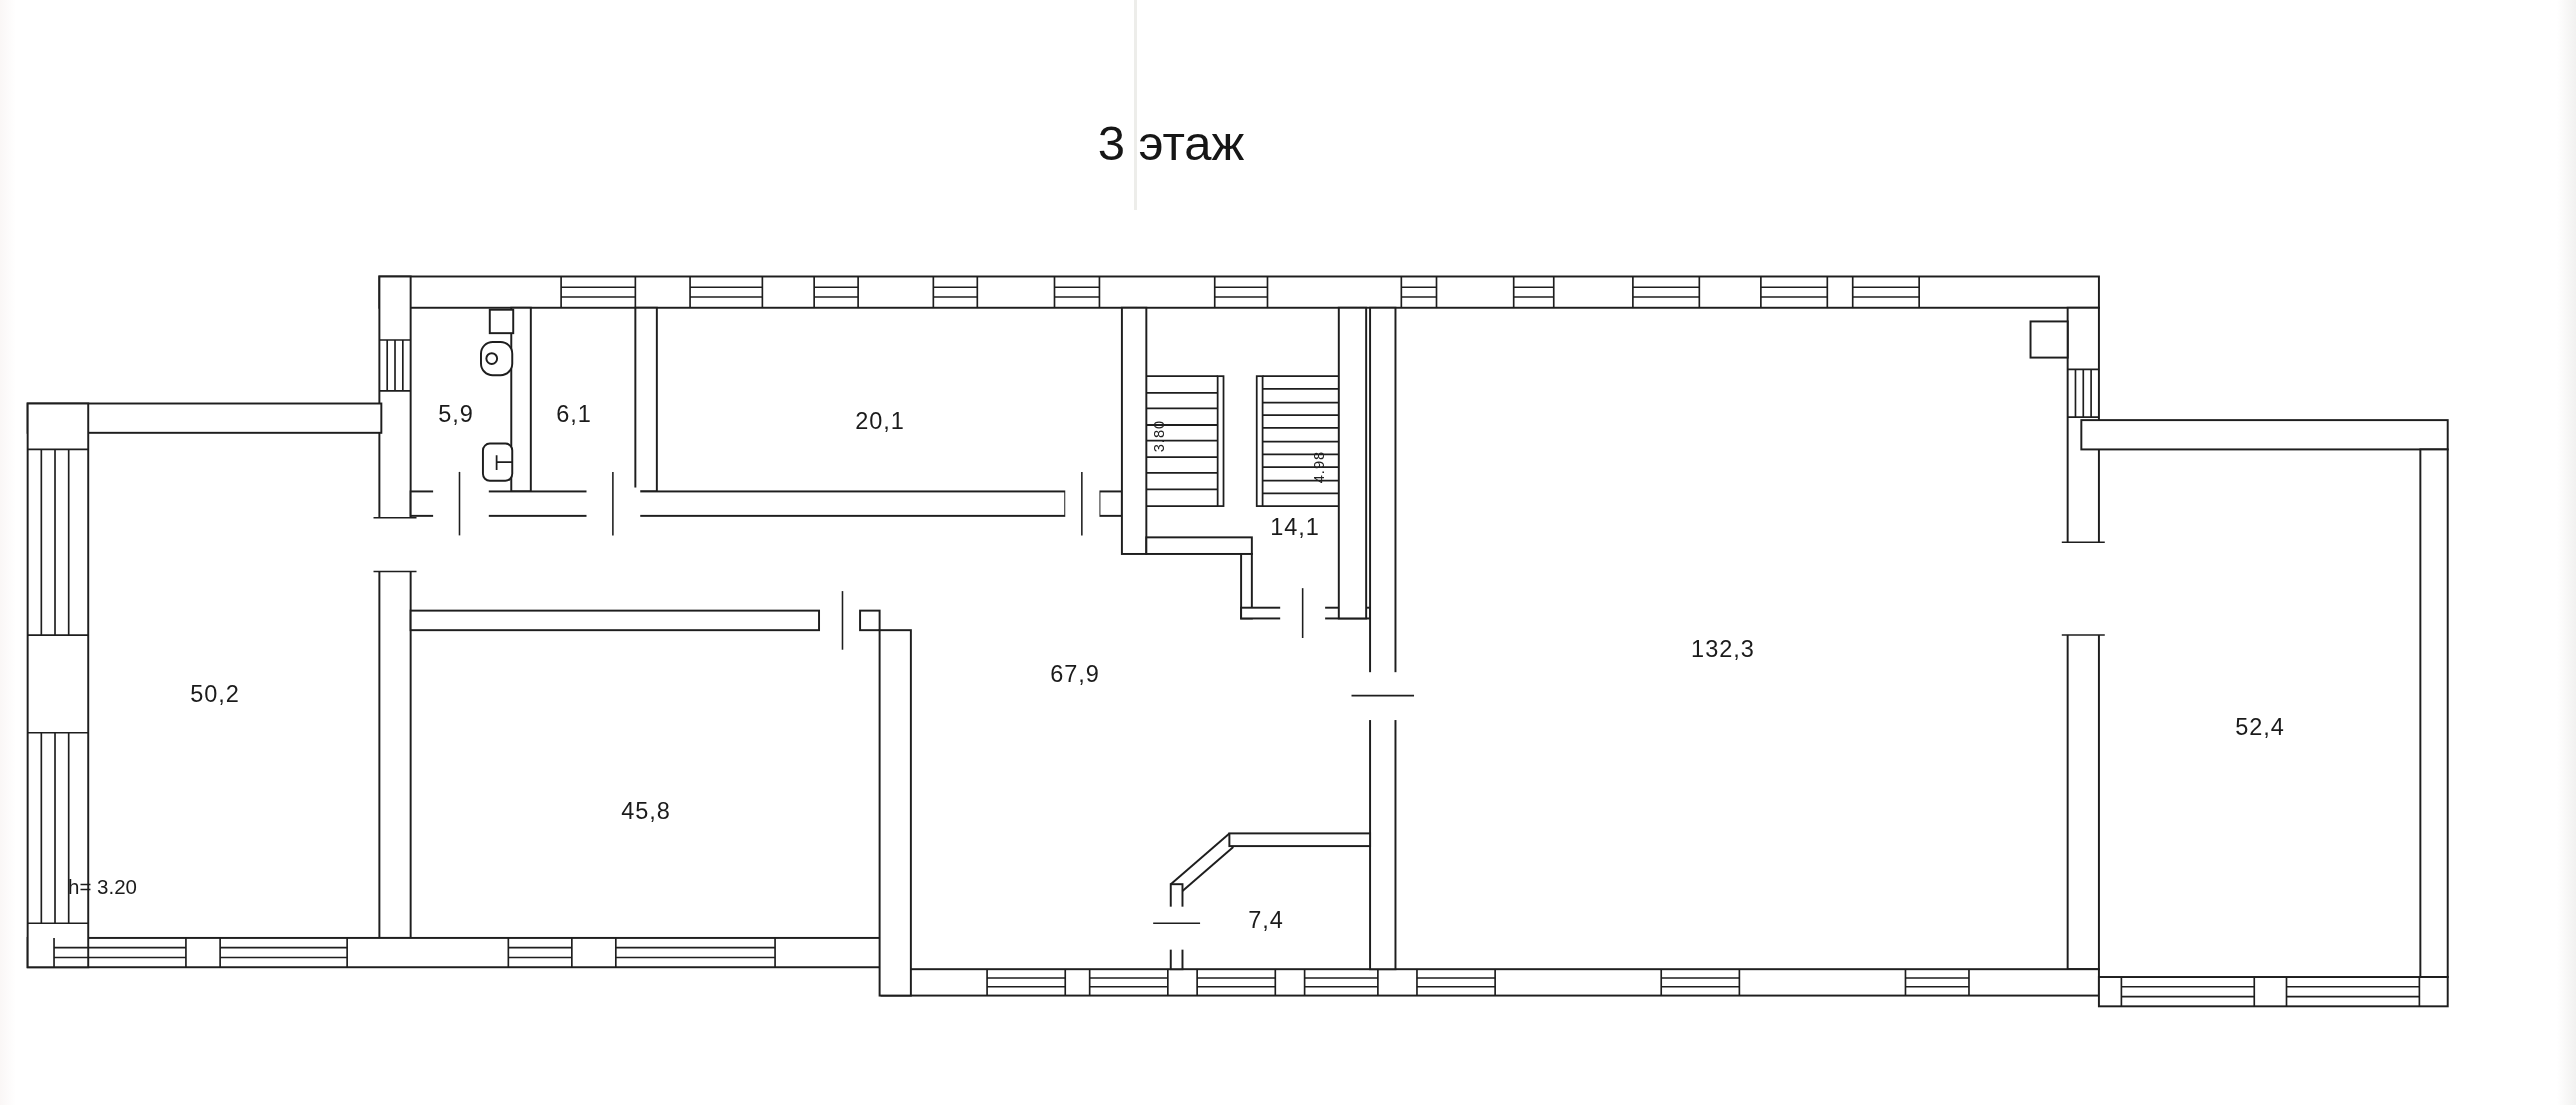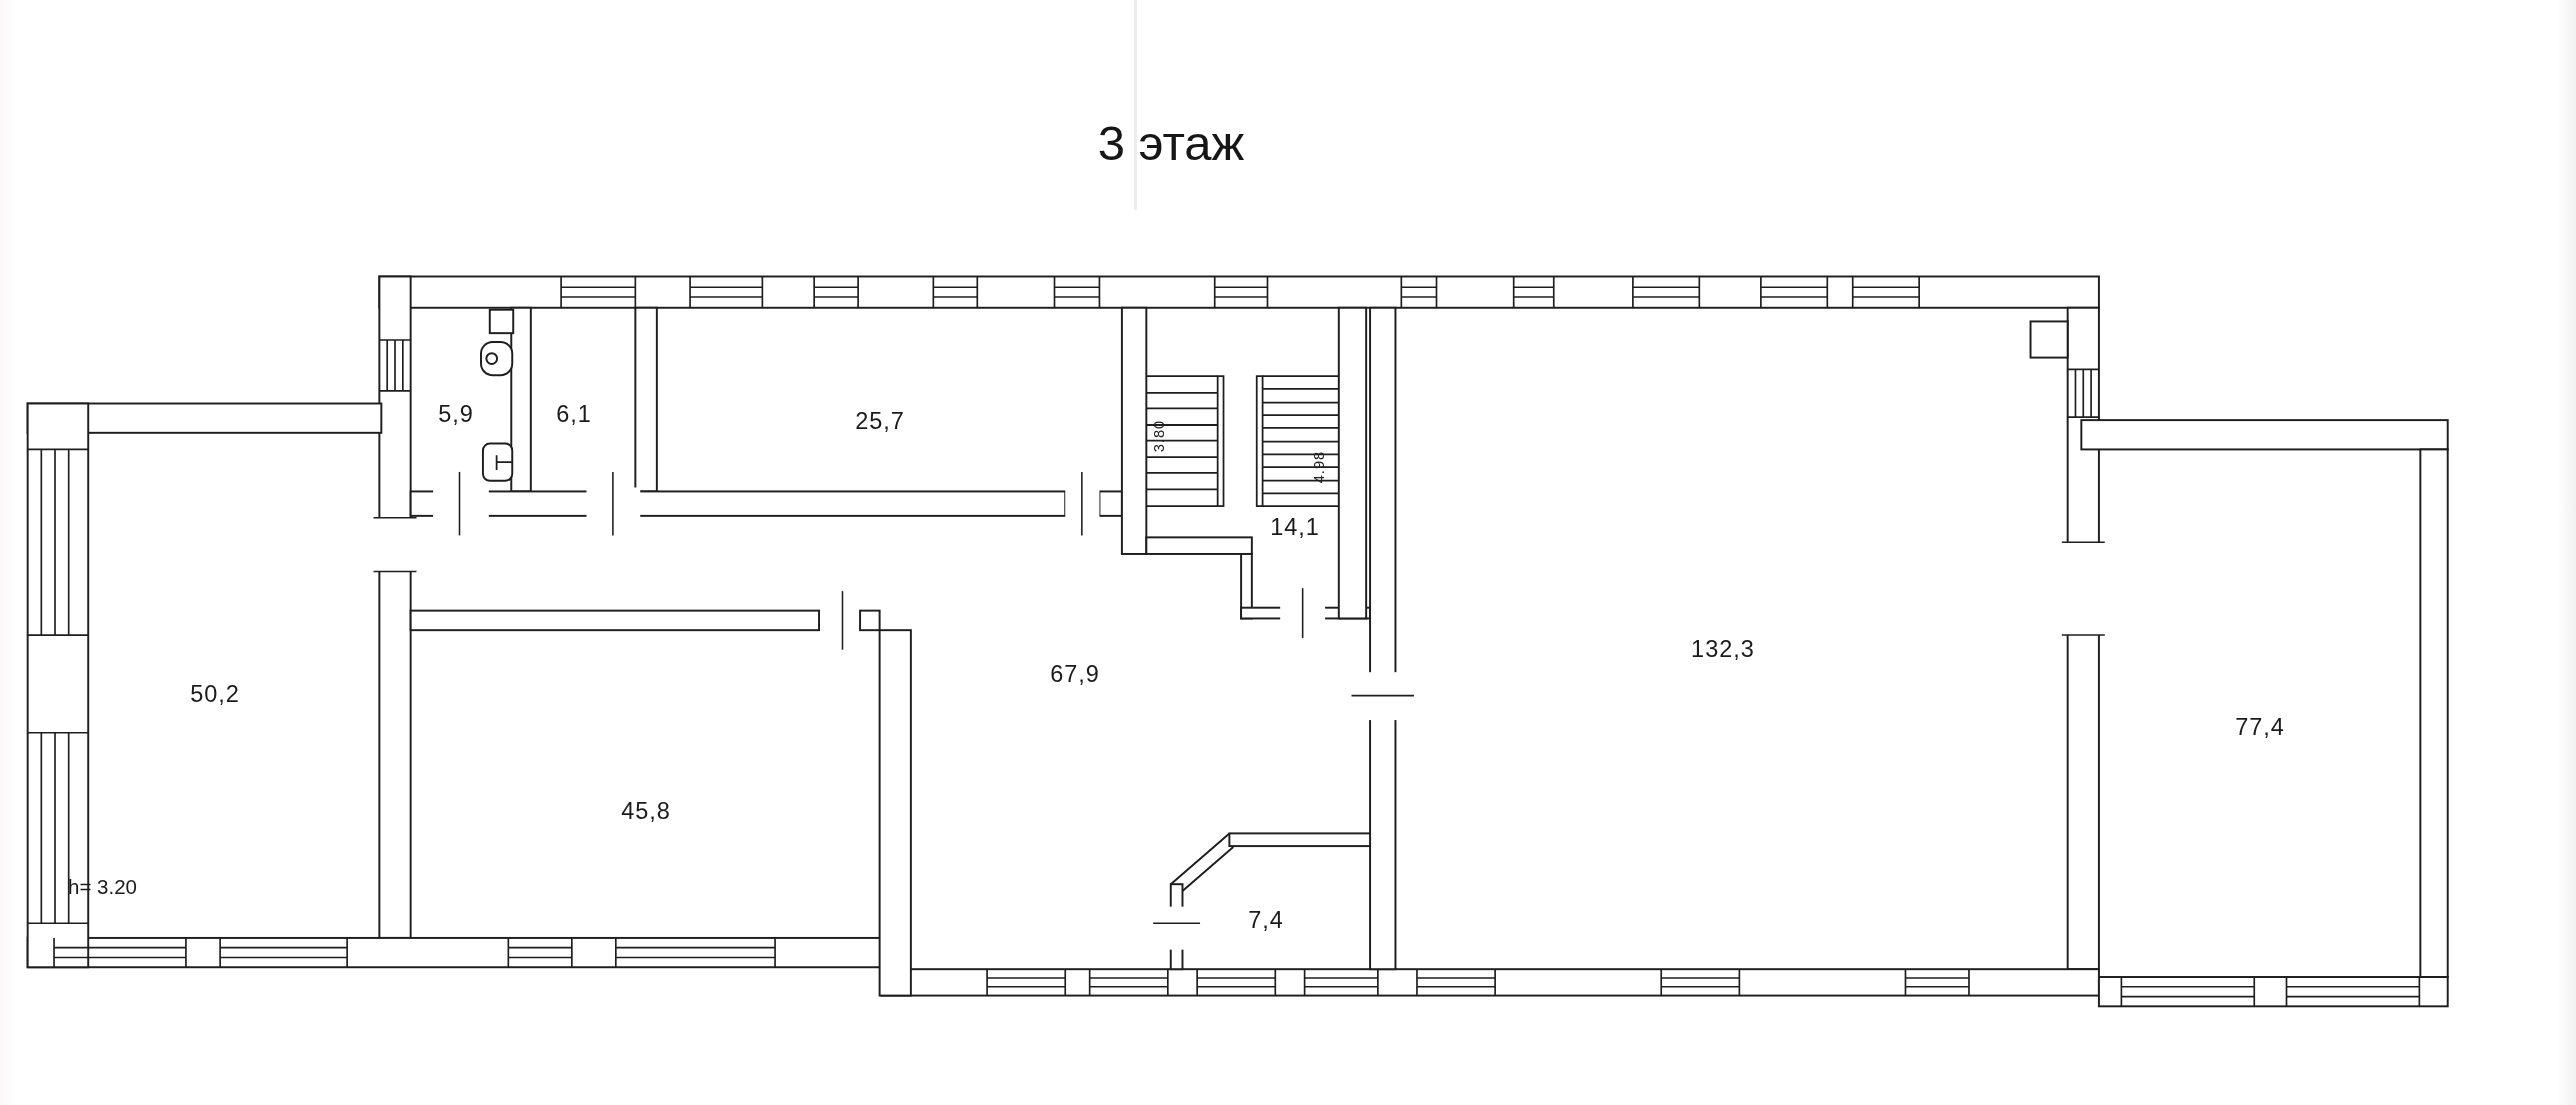--- a/index.html
+++ b/index.html
@@ -195,27 +195,27 @@
       <circle cx="503" cy="367" r="5.5" fill="none"></circle>
       <rect x="494" y="454" width="30" height="38" rx="7"></rect>
       <path d="M508 466V481 M508 473H524" fill="none" stroke-width="1.8"></path>
     </g>
   </svg>
 
   <div class="title" style="left:1171px;top:143px">3 этаж</div>
 
   <div class="lbl" style="left:456px;top:414px">5,9</div>
   <div class="lbl" style="left:574px;top:414px">6,1</div>
-  <div class="lbl" style="left:880px;top:421px">25,7</div>
+  <div class="lbl" style="left:880px;top:421px">20,1</div>
   <div class="lbl" style="left:1295px;top:527px">14,1</div>
   <div class="lbl" style="left:1075px;top:674px">67,9</div>
   <div class="lbl" style="left:646px;top:811px">45,8</div>
   <div class="lbl" style="left:1266px;top:920px">7,4</div>
   <div class="lbl" style="left:1723px;top:649px">132,3</div>
   <div class="lbl" style="left:215px;top:694px">50,2</div>
-  <div class="lbl" style="left:2260px;top:727px">77,4</div>
+  <div class="lbl" style="left:2260px;top:727px">52,4</div>
 
   <div class="vlbl" style="left:1159px;top:436px">3.80</div>
   <div class="vlbl" style="left:1319px;top:467px">4.98</div>
 
   <div class="hnote" style="left:68px;top:887px">h= 3.20</div>
 </div>
 
 
 </body></html>

